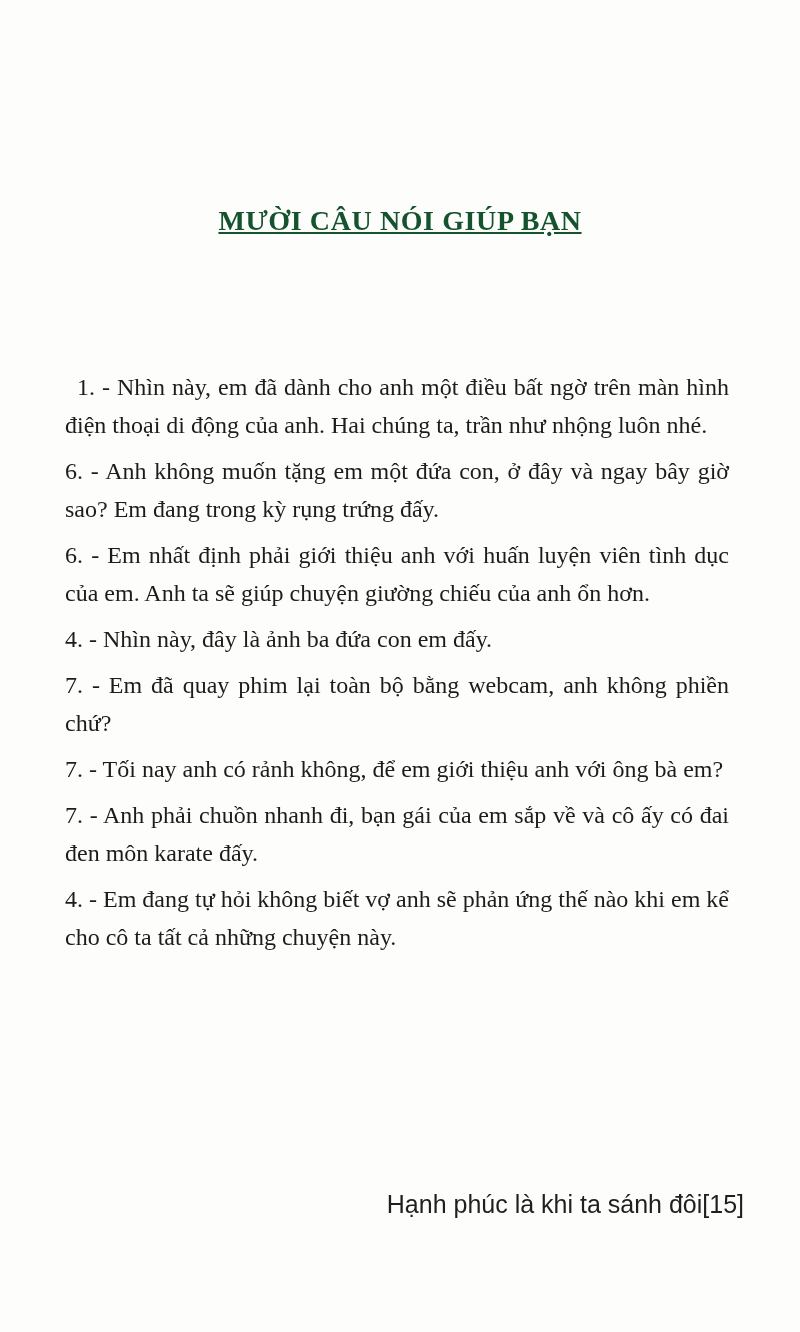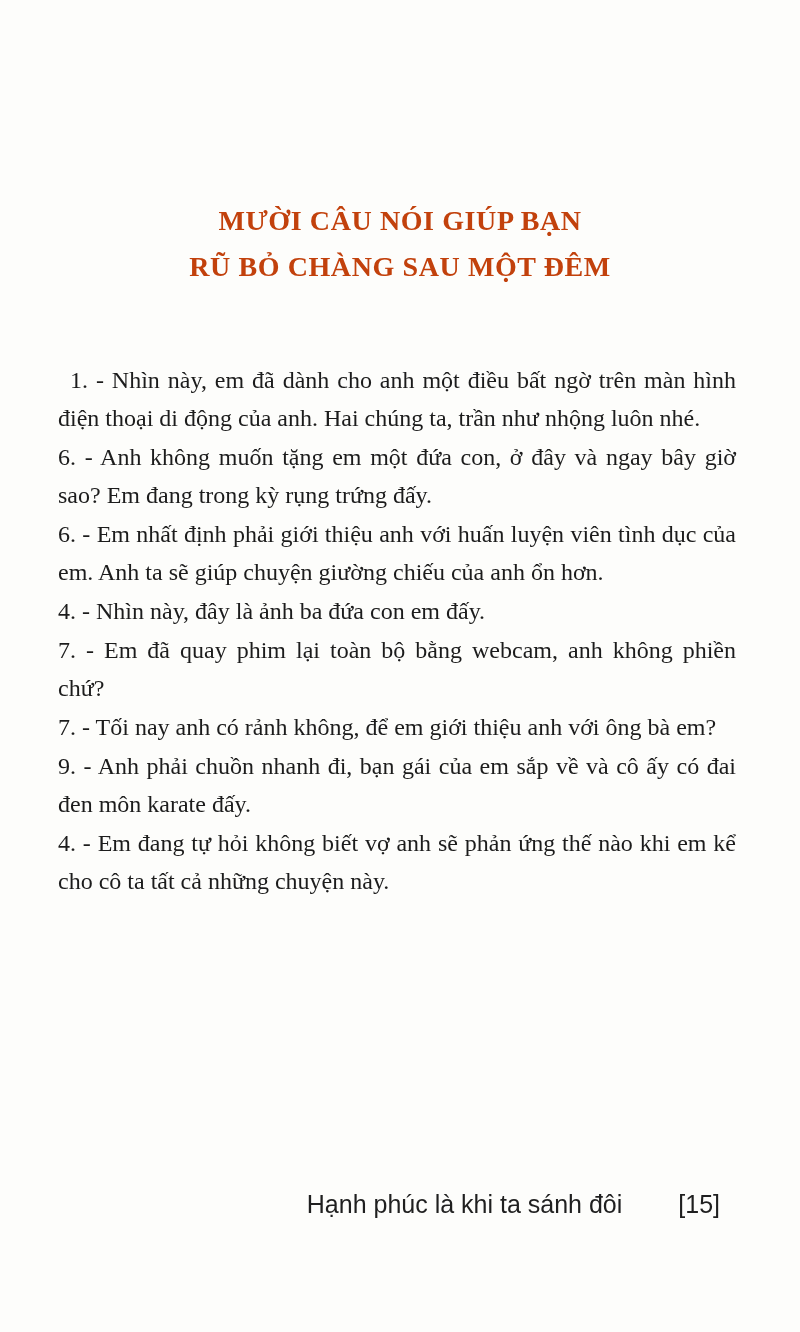--- a/index.html
+++ b/index.html
@@ -16,65 +16,64 @@
   }
   .chapter-title {
     position: absolute;
     top: 198px; left: 0;
     width: 100%;
     text-align: center;
     font-weight: bold;
     font-size: 28px;
     line-height: 46px;
     letter-spacing: 0.6px;
-    color: #c2410c;
+    color: #14532d;
+    text-decoration: underline;
   }
   .content {
     position: absolute;
     top: 360px; left: 57px;
     width: 680px;
     font-size: 24px;
     line-height: 38px;
     text-align: justify;
   }
   .content p {
-    margin: 1px; padding: 0;
+    margin: 8px; padding: 0;
   }
   .content p.first-para {
     text-indent: 12px;
   }
   .footer {
     position: absolute;
-    top: 1190px; right: 80px;
+    top: 1190px; right: 56px;
     display: flex;
     align-items: baseline;
-    gap: 56px;
     font-family: "Liberation Sans", "DejaVu Sans", sans-serif;
     font-size: 25px;
     color: #1f1f1f;
   }
 </style>
 </head>
 <body>
 
 <div class="page">
 
   <div class="chapter-title">
     <div>MƯỜI CÂU NÓI GIÚP BẠN</div>
-    <div>RŨ BỎ CHÀNG SAU MỘT ĐÊM</div>
   </div>
 
   <div class="content">
     <p class="first-para">1. - Nhìn này, em đã dành cho anh một điều bất ngờ trên màn hình điện thoại di động của anh. Hai chúng ta, trần như nhộng luôn nhé.</p>
     <p>6. - Anh không muốn tặng em một đứa con, ở đây và ngay bây giờ sao? Em đang trong kỳ rụng trứng đấy.</p>
     <p>6. - Em nhất định phải giới thiệu anh với huấn luyện viên tình dục của em. Anh ta sẽ giúp chuyện giường chiếu của anh ổn hơn.</p>
     <p>4. - Nhìn này, đây là ảnh ba đứa con em đấy.</p>
     <p>7. - Em đã quay phim lại toàn bộ bằng webcam, anh không phiền chứ?</p>
     <p>7. - Tối nay anh có rảnh không, để em giới thiệu anh với ông bà em?</p>
-    <p>9. - Anh phải chuồn nhanh đi, bạn gái của em sắp về và cô ấy có đai đen môn karate đấy.</p>
+    <p>7. - Anh phải chuồn nhanh đi, bạn gái của em sắp về và cô ấy có đai đen môn karate đấy.</p>
     <p>4. - Em đang tự hỏi không biết vợ anh sẽ phản ứng thế nào khi em kể cho cô ta tất cả những chuyện này.</p>
   </div>
 
   <div class="footer">
     <span>Hạnh phúc là khi ta sánh đôi</span>
     <span>[15]</span>
   </div>
 
 </div>
 

